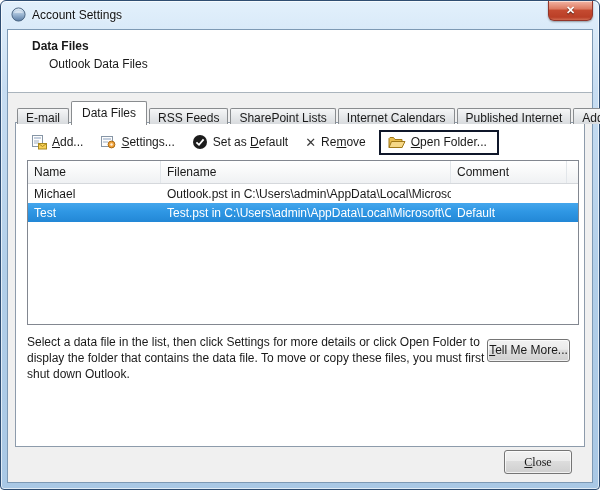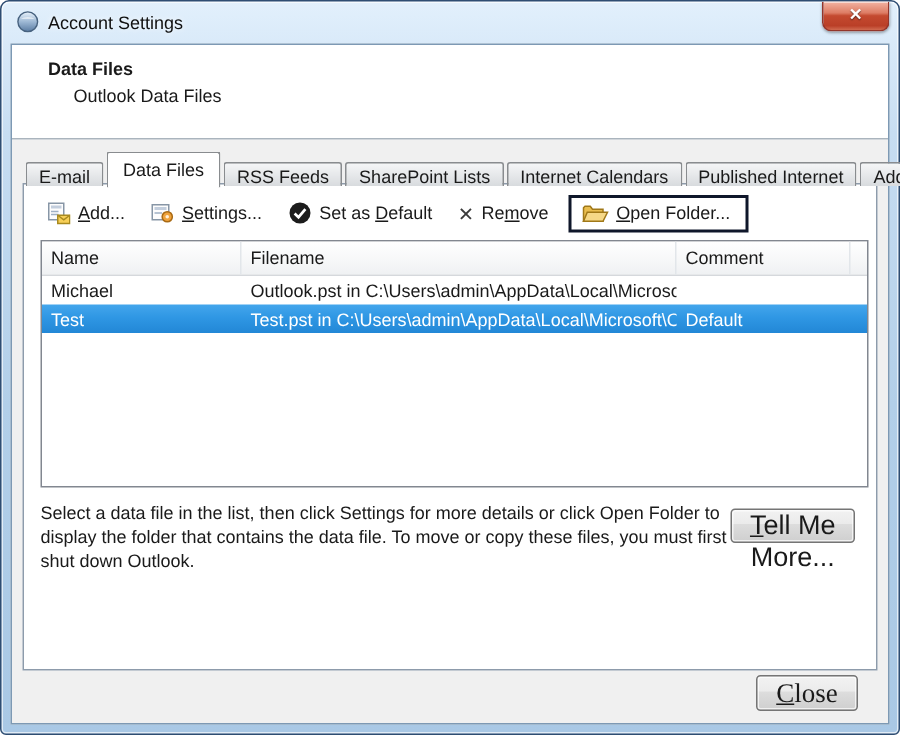--- a/index.html
+++ b/index.html
@@ -56,21 +56,21 @@
   .col-name{ width:133px; } .col-file{ width:290px; } .col-comment{ width:116px; } .col-fill{ flex:1; border-right:none; }
   .trow { display:flex; height:19px; align-items:center; }
   .td { padding-left:6px; white-space:nowrap; overflow:hidden; }
   .trow.selected { background:linear-gradient(180deg,#44a6ec 0%,#2f97e4 45%,#2287d6 100%); color:#fff; }
 
   
   .help-text { position:absolute; left:11px; top:211px; width:462px; line-height:16px; }
   .win-btn { position:absolute; height:23px; border:1px solid #757575; border-radius:3px;
              background:linear-gradient(180deg,#f2f2f2 0%,#ebebeb 45%,#dddddd 46%,#cfcfcf 100%);
              box-shadow:inset 0 0 0 1px rgba(255,255,255,.7);
-             text-align:center; line-height:21px; font-size:18px; cursor:default; }
+             text-align:center; line-height:21px; font-size:12px; cursor:default; }
   .tell-more { right:14px; top:216px; width:83px; }
   .close-dialog { right:20px; bottom:8px; width:68px; height:24px; line-height:22px;font-family:Liberation Serif, serif; }
   u { text-decoration:underline; }
 </style>
 </head>
 <body>
 
 <div class="dialog">
 
   <div class="titlebar">

